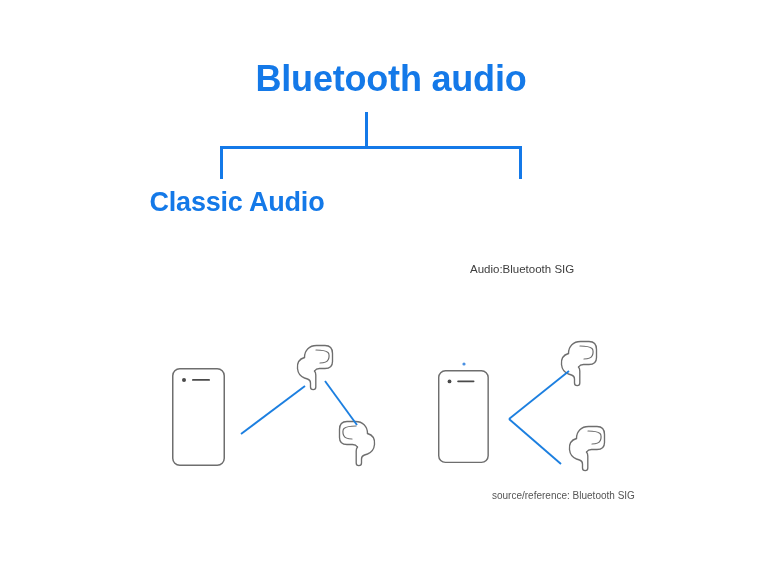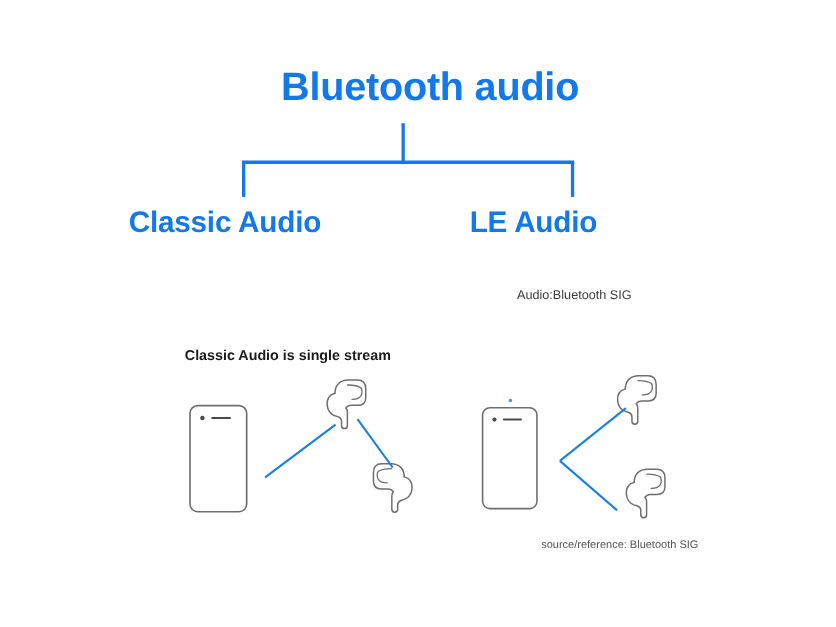--- a/index.html
+++ b/index.html
@@ -38,21 +38,21 @@
     padding-left: 11px;
   }
   .title-branch {
     position: absolute;
     top: 187px;
     font-size: 27px;
     font-weight: bold;
     letter-spacing: -0.2px;
     color: #1479e8;
     white-space: nowrap;
-    text-align: left;
+    text-align: center;
   }
   .title-branch.left  { left: 117px; width: 240px; }
   .title-branch.right { left: 427px; width: 200px; }
 
   
   #connector {
     position: absolute;
     left: 0; top: 0;
     width: 760px; height: 570px;
     pointer-events: none;
@@ -115,25 +115,23 @@
 
     <line x1="220" y1="147.5" x2="522" y2="147.5" stroke="#1479e8" stroke-width="3"></line>
 
     <line x1="221.5" y1="147" x2="221.5" y2="179" stroke="#1479e8" stroke-width="3"></line>
 
     <line x1="520.5" y1="147" x2="520.5" y2="179" stroke="#1479e8" stroke-width="3"></line>
   </svg>
 
   <div class="title-branch left">Classic Audio</div>
 
-  <div class="title-branch right">LE Audio</div>
 
   <div class="source-top">Audio:Bluetooth SIG</div>
 
-  <div class="panel-caption left">Classic Audio is single stream</div>
 
 
   <svg class="illo" viewBox="0 0 760 570">
 
     <defs>
 
       <g id="earbud-glyph">
 
         <path d="M 10.5 13.5
                  C 10.5 6.0, 15.5 1.5, 22.5 1.5

